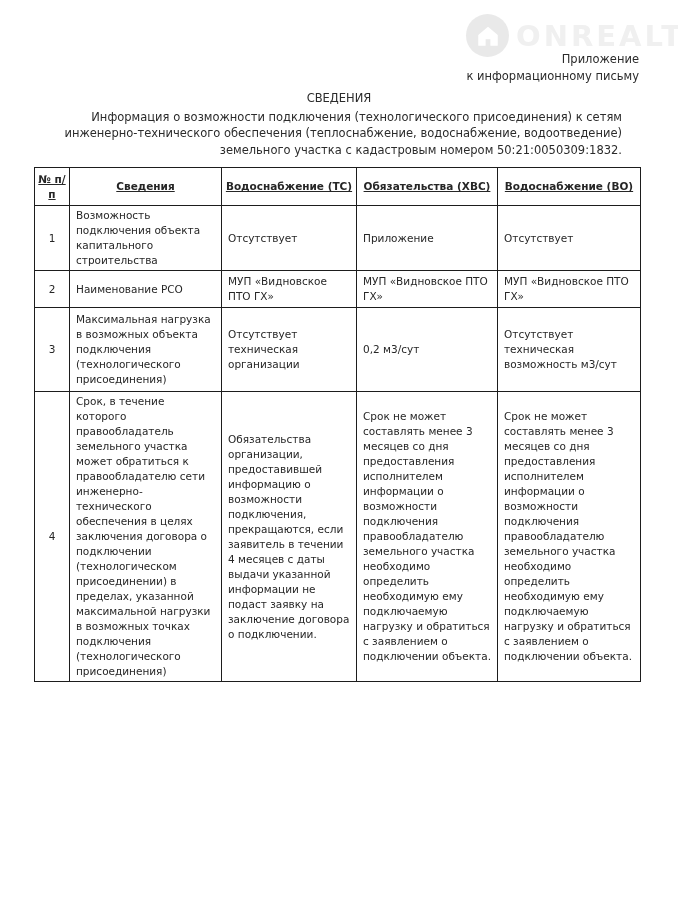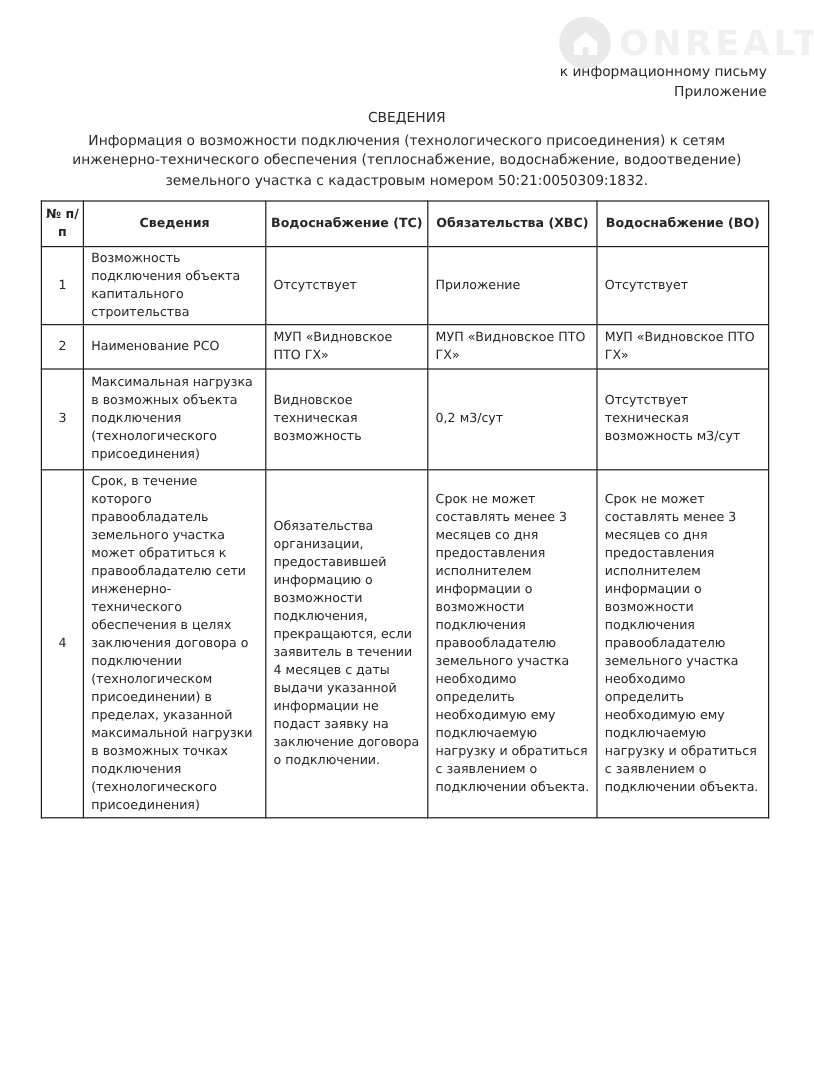--- a/index.html
+++ b/index.html
@@ -65,20 +65,21 @@
     width: 678px;
     text-align: center;
     font-size: 11.5px;
     line-height: 16.5px;
     color: #2b2b2b;
   }
   .titleblock .doc-title { margin-bottom: 2px; }
   .titleblock .doc-subtitle {
     width: 566px;
     margin: 0 auto;
+    text-align: right;
   }
 
   
   table.info-table {
     position: absolute;
     top: 167px;
     left: 34px;
     width: 606px;
     border-collapse: collapse;
     table-layout: fixed;
@@ -94,43 +95,43 @@
   }
   .info-table th {
     font-weight: bold;
     text-align: center;
     padding: 2px 1px;
   }
   .info-table td.num {
     text-align: center;
     padding: 2px 1px;
   }
-  tr.rh { height: 38px; }
+  tr.rh { height: 38px; text-decoration: underline; }
   tr.r1 { height: 52px; }
   tr.r2 { height: 37px; }
   tr.r3 { height: 84px; }
   tr.r4 { height: 244px; }
 </style>
 </head>
 <body>
 
 <div class="page">
 
   <div class="watermark">
     <span class="wm-circle">
       <svg width="26" height="26" viewBox="0 0 24 24">
         <path d="M12 3.5 L21 11 L21 21 L14.2 21 L14.2 15 L9.8 15 L9.8 21 L3 21 L3 11 Z" fill="#ffffff"></path>
       </svg>
     </span>
     <span class="wm-brand">ONREALT</span>
   </div>
 
   <div class="apx">
+    <div>Приложение</div>
     <div>к информационному письму</div>
-    <div>Приложение</div>
   </div>
 
   <div class="titleblock">
     <div class="doc-title">СВЕДЕНИЯ</div>
     <div class="doc-subtitle">Информация о возможности подключения (технологического присоединения) к сетям инженерно-технического обеспечения (теплоснабжение, водоснабжение, водоотведение) земельного участка с кадастровым номером 50:21:0050309:1832.</div>
   </div>
 
   <table class="info-table">
     <colgroup>
       <col style="width:35px">
@@ -159,21 +160,21 @@
       <tr class="r2">
         <td class="num">2</td>
         <td>Наименование РСО</td>
         <td>МУП «Видновское ПТО ГХ»</td>
         <td>МУП «Видновское ПТО ГХ»</td>
         <td>МУП «Видновское ПТО ГХ»</td>
       </tr>
       <tr class="r3">
         <td class="num">3</td>
         <td>Максимальная нагрузка в возможных объекта подключения (технологического присоединения)</td>
-        <td>Видновское техническая возможность</td>
+        <td>Отсутствует техническая организации</td>
         <td>0,2 м3/сут</td>
         <td>Отсутствует техническая возможность м3/сут</td>
       </tr>
       <tr class="r4">
         <td class="num">4</td>
         <td>Срок, в течение которого правообладатель земельного участка может обратиться к правообладателю сети инженерно-технического обеспечения в целях заключения договора о подключении (технологическом присоединении) в пределах, указанной максимальной нагрузки в возможных точках подключения (технологического присоединения)</td>
         <td>Обязательства организации, предоставившей информацию о возможности подключения, прекращаются, если заявитель в течении 4 месяцев с даты выдачи указанной информации не подаст заявку на заключение договора о подключении.</td>
         <td>Срок не может составлять менее 3 месяцев со дня предоставления исполнителем информации о возможности подключения правообладателю земельного участка необходимо определить необходимую ему подключаемую нагрузку и обратиться с заявлением о подключении объекта.</td>
         <td>Срок не может составлять менее 3 месяцев со дня предоставления исполнителем информации о возможности подключения правообладателю земельного участка необходимо определить необходимую ему подключаемую нагрузку и обратиться с заявлением о подключении объекта.</td>
       </tr>

